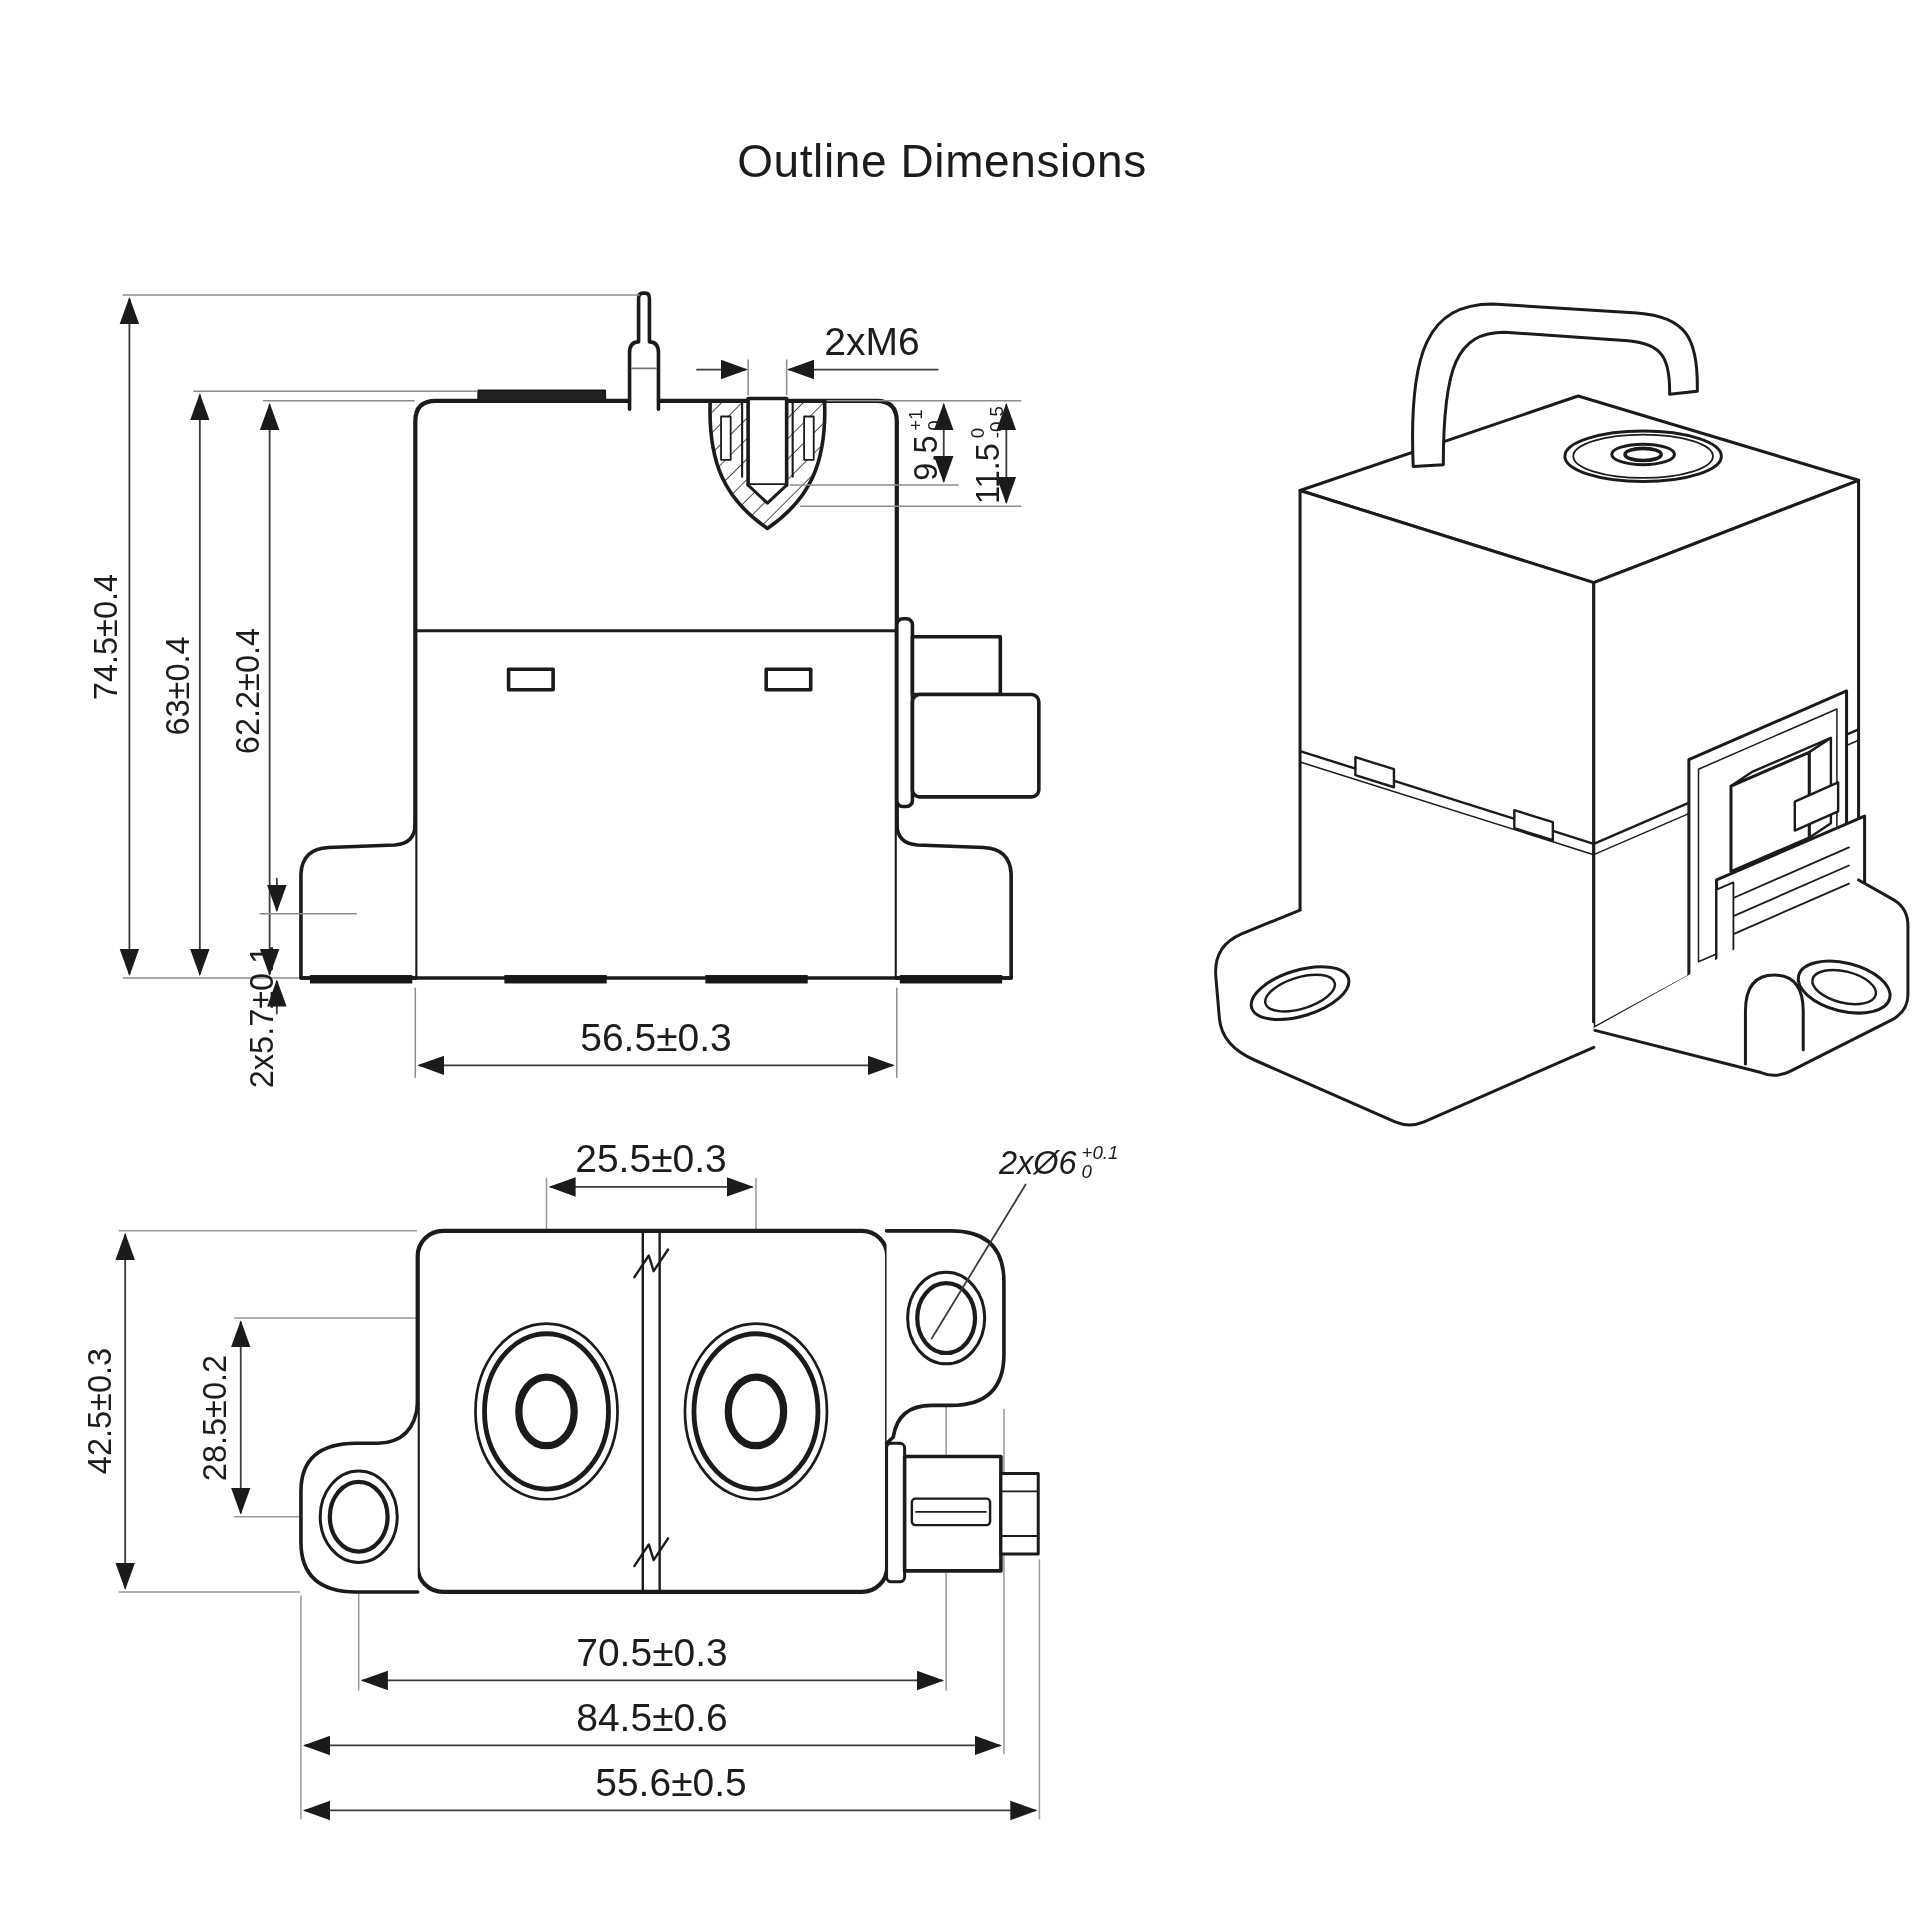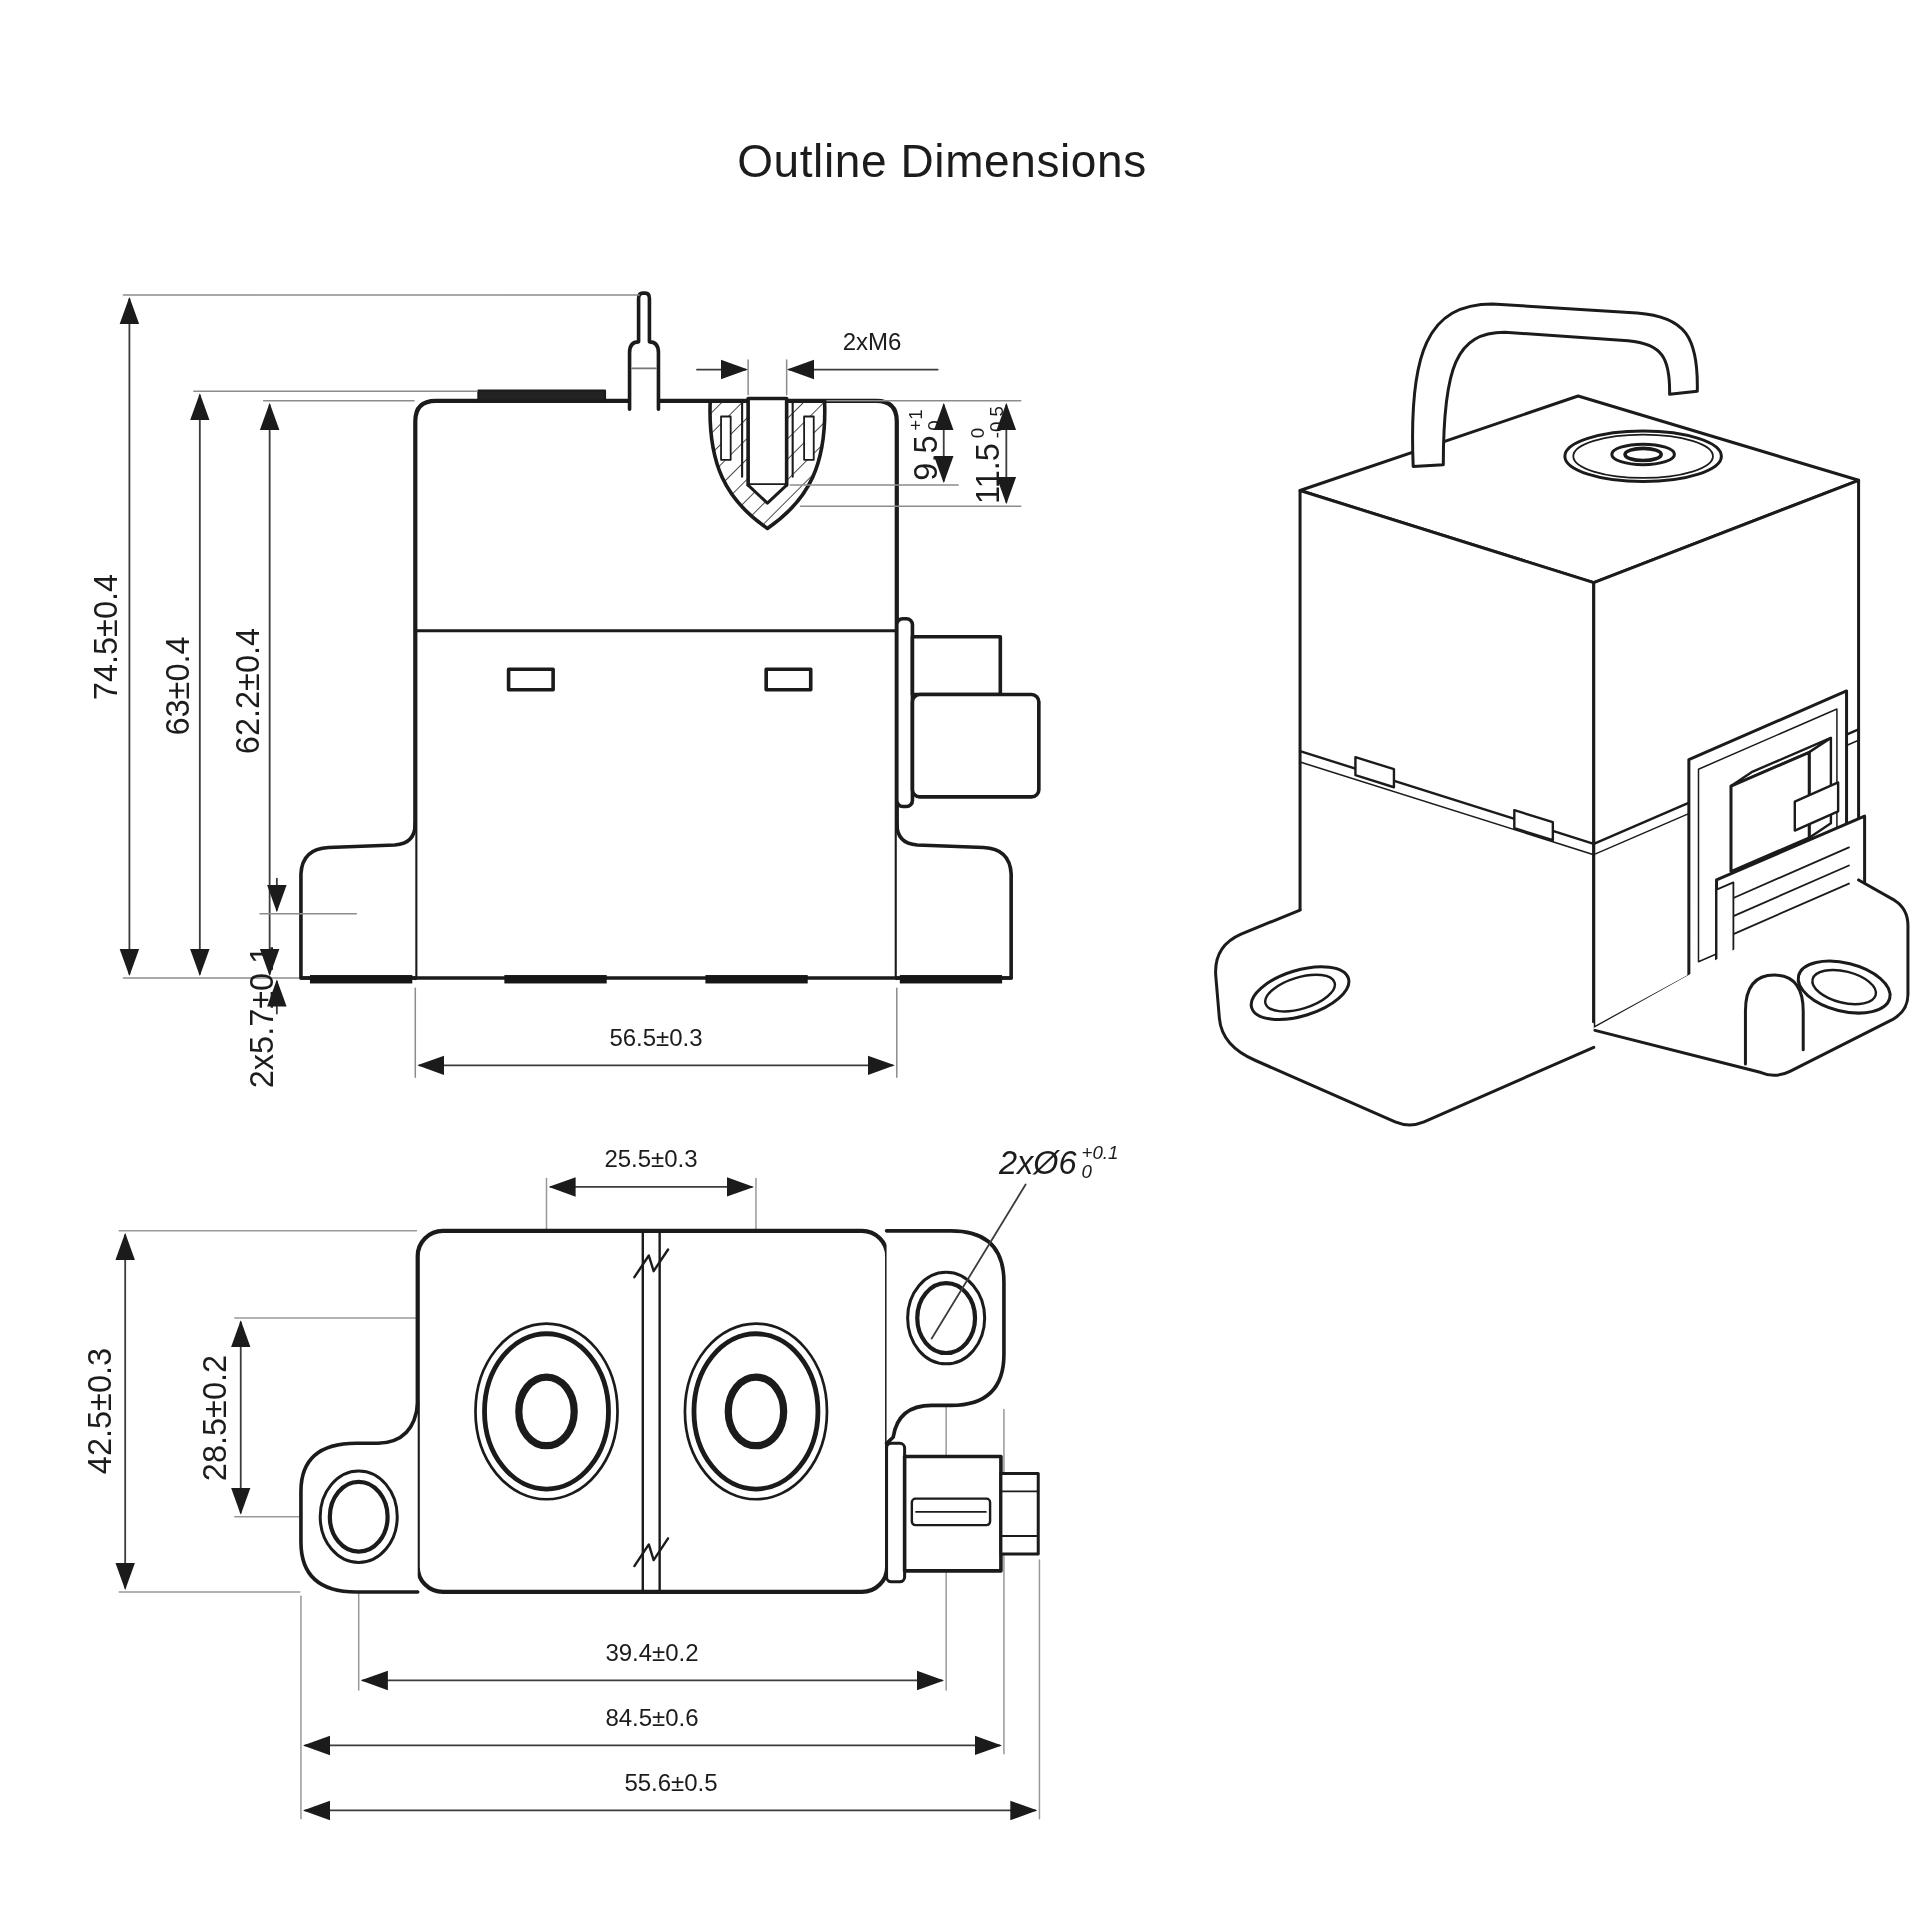--- a/index.html
+++ b/index.html
@@ -1,20 +1,20 @@
 <!DOCTYPE html>
 <html style="font-size:9.6px"><head>
 <meta charset="utf-8">
 <style>
   html,body{margin:0;padding:0;background:#fff;}
   .canvas{position:relative;width:1926px;height:1926px;background:#fff;overflow:hidden;
           font-family:"Liberation Sans", sans-serif;color:#1c1c1c;padding-left:44px;}
   svg{position:absolute;left:0;top:0;}
   .hlabel{position:absolute;transform:translate(-50%,-50%);white-space:nowrap;
-          font-size:24px;color:#1c1c1c;}
+          font-size:39px;color:#1c1c1c;}
   .llabel{position:absolute;transform:translate(0,-50%);white-space:nowrap;
           font-size:32.5px;color:#1c1c1c;}
   .vlabel{position:absolute;transform:translate(-50%,-50%) rotate(-90deg);white-space:nowrap;
           font-size:32.5px;color:#1c1c1c;}
   .title{font-size:46px;letter-spacing:0.6px;}
   .partnum{font-size:39px;}
   .tolwrap{display:inline-flex;align-items:center;gap:4.8px;}
   .tols{display:inline-flex;flex-direction:column;line-height:1.02;font-size:18.7px;
         transform:translateY(-1.2px);}
   .tols span{display:block;}
@@ -244,18 +244,18 @@
   <span class="tolwrap">
         <span>2xØ6</span>
         <span class="tols">
           <span>+0.1</span>
           <span>0</span>
         </span>
       </span>
 </div>
 <div class="vlabel" style="left:100px;top:1411px;">42.5±0.3</div>
 <div class="vlabel" style="left:215px;top:1418px;">28.5±0.2</div>
-<div class="hlabel" style="left:652px;top:1653px;">39.4±0.2</div>
+<div class="hlabel" style="left:652px;top:1653px;">70.5±0.3</div>
 <div class="hlabel" style="left:652px;top:1718px;">84.5±0.6</div>
 <div class="hlabel" style="left:671px;top:1783px;">55.6±0.5</div>
 
 </div>
 
 
 </body></html>

